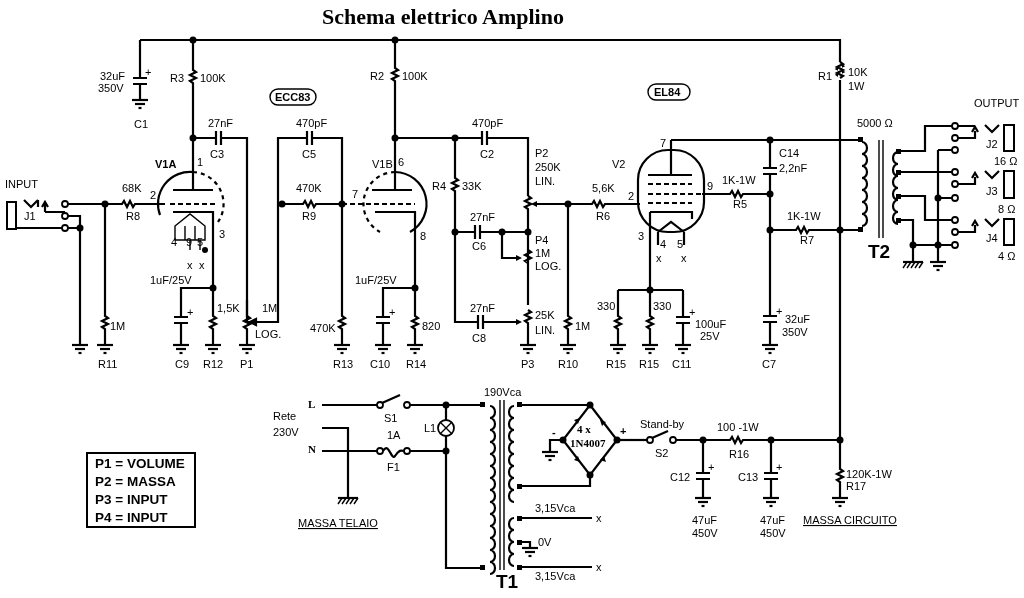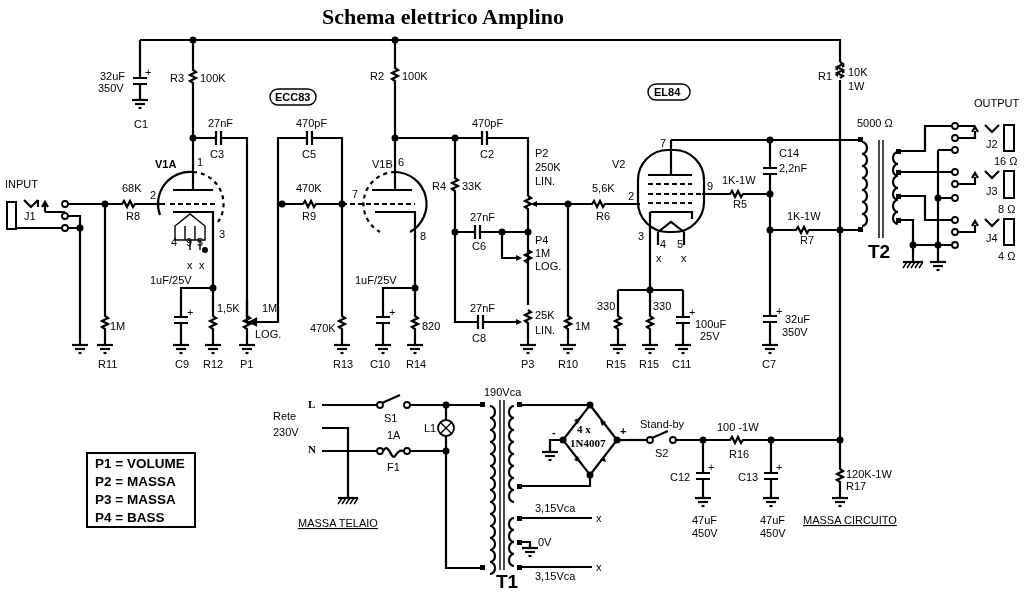--- a/index.html
+++ b/index.html
@@ -487,15 +487,15 @@
     <text class="t" x="846" y="490">R17</text>
     <text class="t u" x="803" y="524">MASSA CIRCUITO</text>
   </g>
 <line x1="840" y1="62" x2="840" y2="80" stroke="#fff" stroke-width="4"></line>
     <path d="M840 62 l3 2 l-6 3 l6 3 l-6 3 l6 3 l-3 2" class="w"></path>
   </svg>
 
 <div class="legend">
   <div>P1 = VOLUME</div>
   <div>P2 = MASSA</div>
-  <div>P3 = MASSA</div>
-  <div>P4 = BASS</div>
+  <div>P3 = INPUT</div>
+  <div>P4 = INPUT</div>
 </div>
 
 </body></html>

